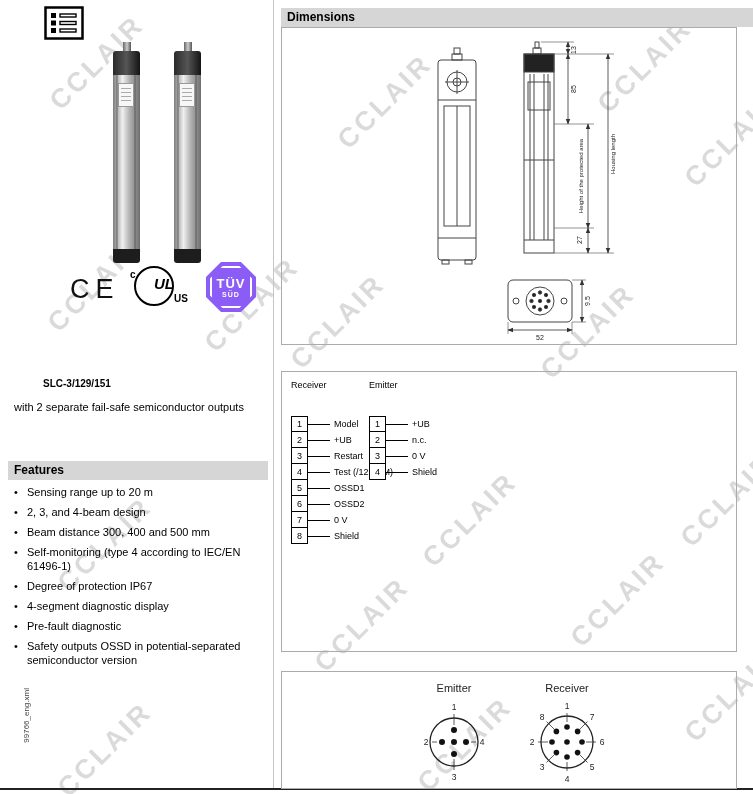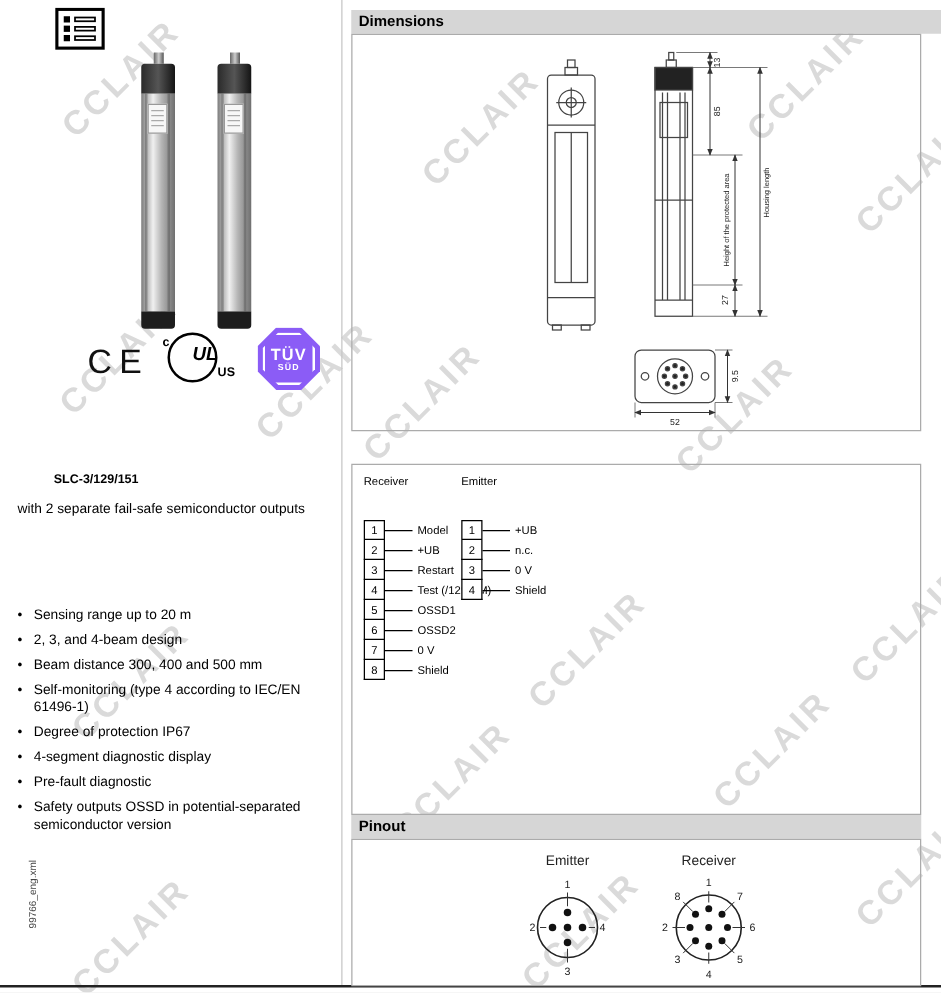--- a/index.html
+++ b/index.html
@@ -148,20 +148,21 @@
   </div>
   <div class="tuv-mark">
     <div class="tuv-inner"></div>
     <span class="tuv-l1">TÜV</span>
     <span class="tuv-l2">SÜD</span>
   </div>
 
   <div class="model-number">SLC-3/129/151</div>
   <div class="model-desc">with 2 separate fail-safe semiconductor outputs</div>
 
+  <div class="section-header" style="left:8px; top:461px; width:260px;">Features</div>
   <div class="features-list">
     <div class="feature">
         <span>Sensing range up to 20 m</span>
       </div>
     <div class="feature">
         <span>2, 3, and 4-beam design</span>
       </div>
     <div class="feature">
         <span>Beam distance 300, 400 and 500 mm</span>
       </div>
@@ -336,21 +337,20 @@
         <span class="pin-line"></span>
         <span class="pin-label">0 V</span>
       </div>
     <div class="pin-row">
         <span class="pin-num">4</span>
         <span class="pin-line"></span>
         <span class="pin-label">Shield</span>
       </div>
   </div>
 
-  <div class="section-header" style="left:281px; top:652px; width:456px;">Pinout</div>
   <div class="content-box" style="left:281px; top:671px; width:456px; height:118px;"></div>
   <svg style="position:absolute; left:282px; top:672px;" width="454" height="116" viewBox="0 0 454 116">
     <text x="172" y="20" font-size="11" text-anchor="middle">Emitter</text>
     <text x="285" y="20" font-size="11" text-anchor="middle">Receiver</text>
 
     <g>
       <circle cx="172" cy="70" r="24" fill="none" stroke="#222" stroke-width="1.3"></circle>
       <circle cx="172" cy="70" r="3" fill="#111"></circle>
       <circle cx="172" cy="58" r="3" fill="#111"></circle>
       <circle cx="160" cy="70" r="3" fill="#111"></circle>

